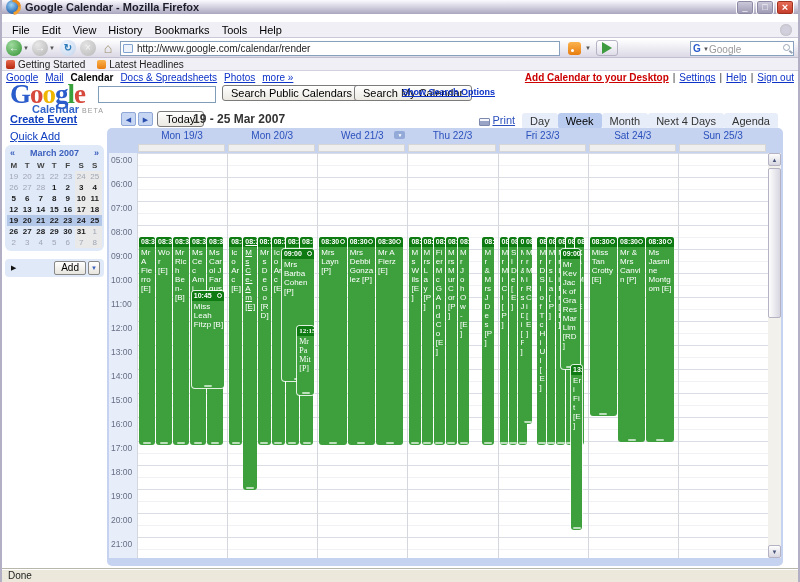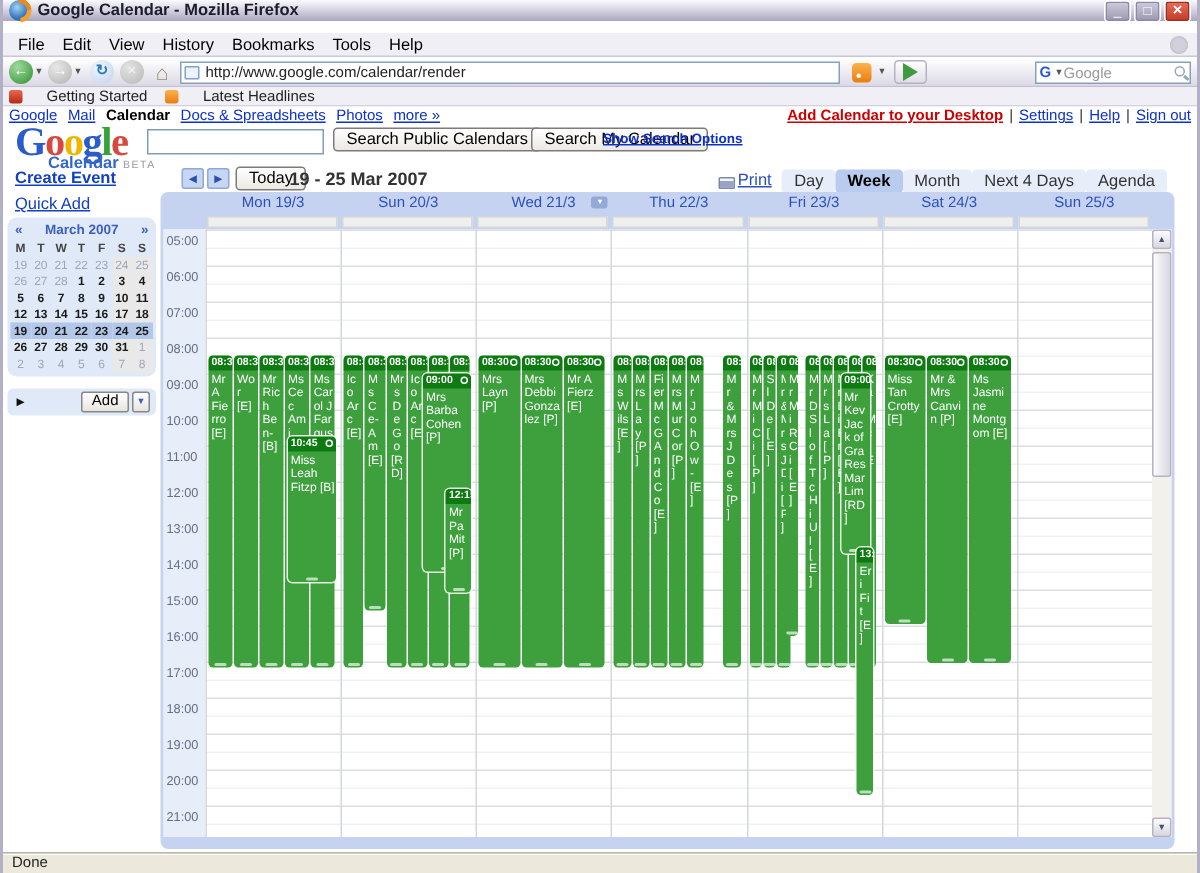--- a/index.html
+++ b/index.html
@@ -39,21 +39,21 @@
   .rssbox:after { content:""; position:absolute; left:3px; bottom:3px; width:3px; height:3px; background:#fff; border-radius:50%; }
   .gobtn { position:absolute; left:600px; top:3px; width:0; height:0; border-left:10px solid #3f9b3f; border-top:6px solid transparent; border-bottom:6px solid transparent; }
   .gobtn-box { position:absolute; left:594px; top:1px; width:22px; height:16px; border:1px solid #b5b2c4; border-radius:3px; background:linear-gradient(#fff,#dfdce8);}
   .searchbox { position:absolute; left:688px; top:2px; width:104px; height:15px; background:#fff; border:1px solid #86a0bd; font-size:10px;}
   .glogo { position:absolute; left:2px; top:1px; font-weight:bold; color:#2b5ccc; font-size:10px; }
   .sb-ph { position:absolute; left:18px; top:1px; color:#999; line-height:13px;}
   .mag { position:absolute; right:3px; top:2px; width:7px; height:7px; border:1.5px solid #9aa6b8; border-radius:50%;}
   .mag:after { content:""; position:absolute; left:5px; top:6px; width:4px; height:1.5px; background:#9aa6b8; transform:rotate(40deg);}
   .bookmarksbar { position:absolute; left:0; top:58px; right:0; height:13px; background:#f0eff5; border-bottom:1px solid #d4d1de;
     display:flex; align-items:center; gap:4px; padding-left:4px; font-size:10px; color:#222;}
-  .bm { display:flex; align-items:center; gap:16px; margin-right:8px;}
+  .bm { display:flex; align-items:center; gap:3px; margin-right:8px;}
   .bmico { width:9px; height:9px; border-radius:2px; }
   .bmico.bookmark-icon { background:linear-gradient(#e86a50,#b62810); }
   .bmico.rss-icon { background:linear-gradient(#fbb34d,#e87d10); }
 
   
   .content { position:absolute; left:0; top:71px; right:0; bottom:14px; background:#fff; overflow:hidden; }
   .services { position:absolute; left:0; top:1px; right:0; height:13px; font-size:10px; padding:0 4px; }
   .svc-left { position:absolute; left:4px; top:0; display:flex; gap:7px; }
   .svc-right { position:absolute; right:4px; top:0; display:flex; gap:4px; align-items:center;}
   .svc-link { color:#0d32c8; text-decoration:underline; cursor:pointer; }
@@ -91,21 +91,21 @@
   .controls { position:absolute; left:105px; top:40px; right:20px; height:17px; }
   .navarrow { position:absolute; top:1px; width:15px; height:14px; background:#c7d6f2; border:1px solid #8fa8d8; border-radius:2px;
     color:#2b4fae; font-size:7px; text-align:center; line-height:13px;}
   .na-prev { left:14px; } .na-next { left:31px; }
   .todaybtn { position:absolute; left:50px; top:0; }
   .rangetitle { position:absolute; left:86px; top:1px; font-size:12px; font-weight:bold; color:#333; }
   .tabs { position:absolute; right:0; top:0; display:flex; gap:3px; align-items:center;}
   .printlink { font-size:11px; color:#2b50bd; text-decoration:underline; display:flex; align-items:flex-end; gap:2px; margin-right:4px;}
   .printico { display:inline-block; width:11px; height:8px; background:linear-gradient(#f4f6fb 0 2px, #98a3c6 2px 100%); border-radius:1px; border:1px solid #7d88ad;}
   .tab { font-size:11px; padding:2px 8px; border-radius:3px; background:#e7edf9; color:#333; }
-  .tab.active { background:#b9cbee; font-weight:bold; color:#000; }
+  .tab.active { background:#b9cbee; font-weight:normal; color:#000; }
 
   .frame { position:absolute; left:105px; top:57px; width:676px; height:438px; background:#c5d3f0; border-radius:5px; }
   .dayhead { position:absolute; top:0; height:14px; font-size:10px; color:#2b50bd; text-align:center; line-height:15px; }
   .collapse-ico { position:absolute; top:3px; width:11px; height:8px; background:#93a9d8; border-radius:2px; color:#fff; font-size:5px; text-align:center; line-height:8px;}
   .allday { position:absolute; top:16px; height:8px; background:#efefef; border:1px solid #d6d6d6; }
   .gridwrap { position:absolute; left:2px; right:2px; top:25px; bottom:8px; background:#fff; overflow:hidden; }
   .gutter { position:absolute; left:0; top:0; bottom:0; width:28px; background:#e7eef9; z-index:0;}
   .tlabel { position:absolute; left:2px; font-size:8.5px; color:#666e85; z-index:2;}
   .hline { position:absolute; left:28px; right:13px; height:1px; background:#dadde4; z-index:1;}
   .hline.half { background:#f0f1f4; }
@@ -319,21 +319,21 @@
             <span class="printico"></span>
             <span>Print</span>
           </span>
         <span id="tabs"><span class="tab">Day</span><span class="tab active">Week</span><span class="tab">Month</span><span class="tab">Next 4 Days</span><span class="tab">Agenda</span></span>
       </span>
     </div>
 
     <div class="frame">
       <div id="dayheads">
           <div class="dayhead" style="left: 30px; width: 90.1429px;">Mon 19/3</div>
-          <div class="dayhead" style="left: 120.143px; width: 90.1429px;">Sun 20/3</div>
+          <div class="dayhead" style="left: 120.143px; width: 90.1429px;">Mon 20/3</div>
           <div class="dayhead" style="left: 210.286px; width: 90.1429px;">Wed 21/3</div>
           <div class="dayhead" style="left: 300.429px; width: 90.1429px;">Thu 22/3</div>
           <div class="dayhead" style="left: 390.571px; width: 90.1429px;">Fri 23/3</div>
           <div class="dayhead" style="left: 480.714px; width: 90.1429px;">Sat 24/3</div>
           <div class="dayhead" style="left: 570.857px; width: 90.1429px;">Sun 25/3</div>
           <div class="collapse-ico" style="left: 287.429px;">▼</div>
         </div>
       <div id="alldayrow">
           <div class="allday" style="left: 31px; width: 87.1429px;"></div>
           <div class="allday" style="left: 121.143px; width: 87.1429px;"></div>
@@ -432,21 +432,21 @@
           <div class="ev" style="left: 98.1143px; width: 16.0286px; top: 84px; height: 207.6px;">
             <div class="evh">08:30</div>
             <div class="evb">Ms Carol J Farguson [RD]</div>
             <div class="evhandle"></div>
           </div>
           <div class="ev" style="left: 120.143px; width: 13.1905px; top: 84px; height: 207.6px;">
             <div class="evh">08:30</div>
             <div class="evb">Ico Arc [E]</div>
             <div class="evhandle"></div>
           </div>
-          <div class="ev" style="left: 134.333px; width: 13.1905px; top: 84px; height: 170px;">
+          <div class="ev" style="left: 134.333px; width: 13.1905px; top: 84px; height: 253px; text-decoration: underline;">
             <div class="evh">08:30</div>
             <div class="evb">Ms Ce- Am [E]</div>
             <div class="evhandle"></div>
           </div>
           <div class="ev" style="left: 148.524px; width: 13.1905px; top: 84px; height: 207.6px; text-align: center;">
             <div class="evh">08:30</div>
             <div class="evb">Mrs De Go [RD]</div>
             <div class="evhandle"></div>
           </div>
           <div class="ev" style="left: 162.714px; width: 13.1905px; top: 84px; height: 207.6px;">
@@ -572,21 +572,21 @@
           <div class="ev ovl" style="left: 82.7886px; width: 32.3543px; top: 138px; height: 97.2px;">
             <div class="evh">10:45<span class="clk"></span></div>
             <div class="evb">Miss Leah Fitzp [B]</div>
             <div class="evhandle"></div>
           </div>
           <div class="ev ovl" style="left: 172.931px; width: 32.3543px; top: 96px; height: 132px;">
             <div class="evh">09:00<span class="clk"></span></div>
             <div class="evb">Mrs Barba Cohen [P]</div>
             <div class="evhandle"></div>
           </div>
-          <div class="ev ovl" style="left: 188.257px; width: 17.0286px; top: 172.8px; height: 69.6px;">
+          <div class="ev ovl" style="left: 188.257px; width: 17.0286px; top: 172.8px; height: 69.6px; font-family: Liberation Serif, serif;">
             <div class="evh">12:15</div>
             <div class="evb">Mr Pa Mit [P]</div>
             <div class="evhandle"></div>
           </div>
           <div class="ev ovl" style="left: 451.874px; width: 18.7314px; top: 96px; height: 120px;">
             <div class="evh">09:00</div>
             <div class="evb">Mr Kev Jack of Gra Res Mar Lim [RD]</div>
             <div class="evhandle"></div>
           </div>
           <div class="ev ovl" style="left: 462.091px; width: 11.0686px; top: 212.4px; height: 164.4px;">

